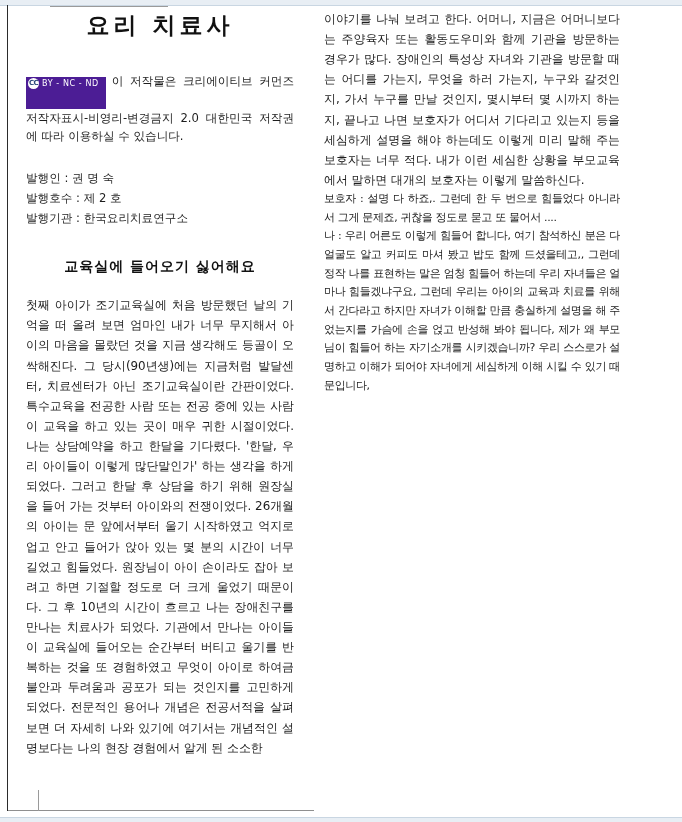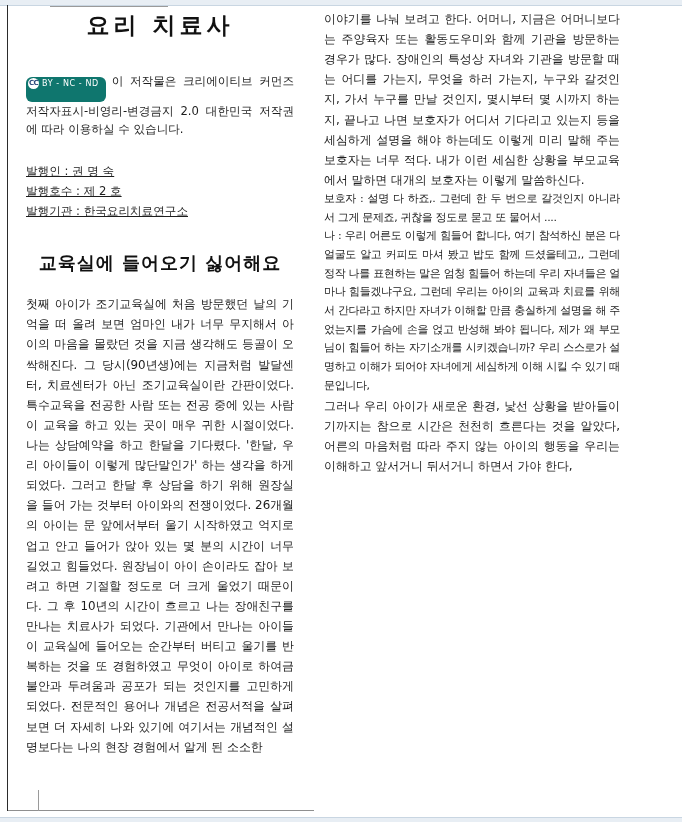--- a/index.html
+++ b/index.html
@@ -83,23 +83,23 @@
     margin-top: 31px;
     font-size: 11.6px;
     line-height: 1.62;
     text-align: justify;
     text-justify: inter-character;
     color: #1d1d1d;
   }
   .cc-badge {
     display: inline-block;
     vertical-align: -2px;
-    background: #0f766e;
-    border-radius: 6px;
-    padding: 1px 5px 12px 2px;
+    background: #4c1d95;
+    border-radius: 0;
+    padding: 1px 5px 19px 2px;
     margin-right: 6px;
     white-space: nowrap;
     line-height: 1;
   }
   .cc-mark {
     display: inline-block;
     width: 11px; height: 11px;
     border-radius: 50%;
     background: #ffffff;
     color: #2c4a7c;
@@ -117,29 +117,28 @@
     font-size: 8px;
     letter-spacing: 0.6px;
     padding: 0 2px 0 3px;
   }
 
   .pub-info {
     margin-top: 23px;
     font-size: 11.6px;
     line-height: 1.70;
     color: #1d1d1d;
-    text-decoration: underline;
   }
   .pub-info div { white-space: nowrap; }
 
   .section-heading {
     margin: 0;
     padding-top: 30px;
     text-align: center;
-    font-size: 18px;
+    font-size: 14px;
     font-weight: bold;
     letter-spacing: 1px;
     color: #111111;
   }
 
   .body-text {
     margin-top: 19px;
     font-size: 11.9px;
     line-height: 1.69;
     text-align: justify;
@@ -196,19 +195,18 @@
     <h2 class="section-heading">교육실에 들어오기 싫어해요</h2>
 
     <div class="body-text">
       <p>첫째 아이가 조기교육실에 처음 방문했던 날의 기억을 떠 올려 보면 엄마인 내가 너무 무지해서 아이의 마음을 몰랐던 것을 지금 생각해도 등골이 오싹해진다. 그 당시(90년생)에는 지금처럼 발달센터, 치료센터가 아닌 조기교육실이란 간판이었다. 특수교육을 전공한 사람 또는 전공 중에 있는 사람이 교육을 하고 있는 곳이 매우 귀한 시절이었다. 나는 상담예약을 하고 한달을 기다렸다. '한달, 우리 아이들이 이렇게 많단말인가' 하는 생각을 하게 되었다. 그러고 한달 후 상담을 하기 위해 원장실을 들어 가는 것부터 아이와의 전쟁이었다. 26개월의 아이는 문 앞에서부터 울기 시작하였고 억지로 업고 안고 들어가 앉아 있는 몇 분의 시간이 너무 길었고 힘들었다. 원장님이 아이 손이라도 잡아 보려고 하면 기절할 정도로 더 크게 울었기 때문이다. 그 후 10년의 시간이 흐르고 나는 장애친구를 만나는 치료사가 되었다. 기관에서 만나는 아이들이 교육실에 들어오는 순간부터 버티고 울기를 반복하는 것을 또 경험하였고 무엇이 아이로 하여금 불안과 두려움과 공포가 되는 것인지를 고민하게 되었다. 전문적인 용어나 개념은 전공서적을 살펴보면 더 자세히 나와 있기에 여기서는 개념적인 설명보다는 나의 현장 경험에서 알게 된 소소한</p>
     </div>
   </div>
 
   <div class="col col-right blur">
     <div class="body-text" id="right-body">
         <p>이야기를 나눠 보려고 한다. 어머니, 지금은 어머니보다는 주양육자 또는 활동도우미와 함께 기관을 방문하는 경우가 많다. 장애인의 특성상 자녀와 기관을 방문할 때는 어디를 가는지, 무엇을 하러 가는지, 누구와 갈것인지, 가서 누구를 만날 것인지, 몇시부터 몇 시까지 하는지, 끝나고 나면 보호자가 어디서 기다리고 있는지 등을 세심하게 설명을 해야 하는데도 이렇게 미리 말해 주는 보호자는 너무 적다. 내가 이런 세심한 상황을 부모교육에서 말하면 대개의 보호자는 이렇게 말씀하신다.</p>
-        <p class="dialogue">보호자 : 설명 다 하죠,. 그런데 한 두 번으로 갈것인지 아니라서 그게 문제죠, 귀찮을 정도로 묻고 또 물어서 ....</p>
+        <p class="dialogue">보호자 : 설명 다 하죠,. 그런데 한 두 번으로 힘들었다 아니라서 그게 문제죠, 귀찮을 정도로 묻고 또 물어서 ....</p>
         <p class="dialogue">나 : 우리 어른도 이렇게 힘들어 합니다, 여기 참석하신 분은 다 얼굴도 알고 커피도 마셔 봤고 밥도 함께 드셨을테고,, 그런데 정작 나를 표현하는 말은 엄청 힘들어 하는데 우리 자녀들은 얼마나 힘들겠냐구요, 그런데 우리는 아이의 교육과 치료를 위해서 간다라고 하지만 자녀가 이해할 만큼 충실하게 설명을 해 주었는지를 가슴에 손을 얹고 반성해 봐야 됩니다, 제가 왜 부모님이 힘들어 하는 자기소개를 시키겠습니까? 우리 스스로가 설명하고 이해가 되어야 자녀에게 세심하게 이해 시킬 수 있기 때문입니다,</p>
-        <p>그러나 우리 아이가 새로운 환경, 낯선 상황을 받아들이기까지는 참으로 시간은 천천히 흐른다는 것을 알았다, 어른의 마음처럼 따라 주지 않는 아이의 행동을 우리는 이해하고 앞서거니 뒤서거니 하면서 가야 한다,</p>
       </div>
   </div>
 
 </div>
 
 </body></html>

